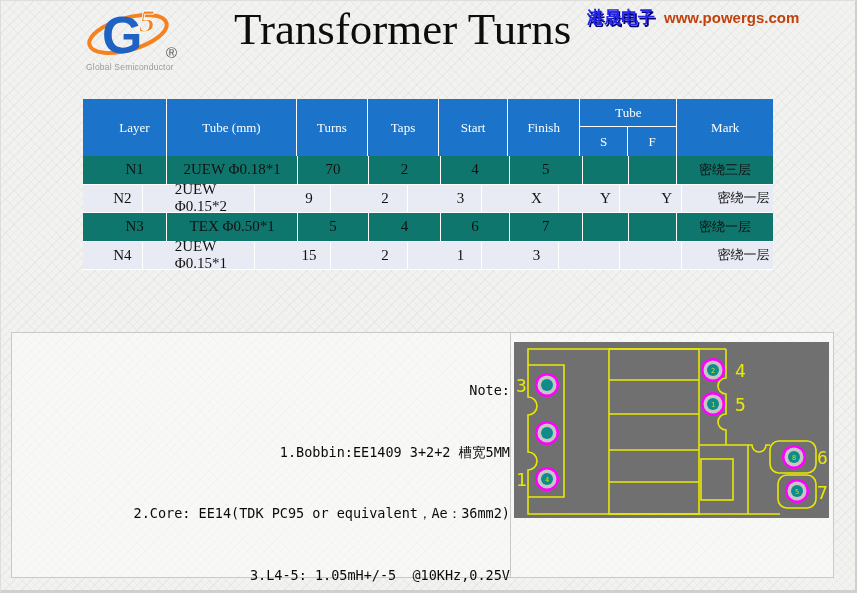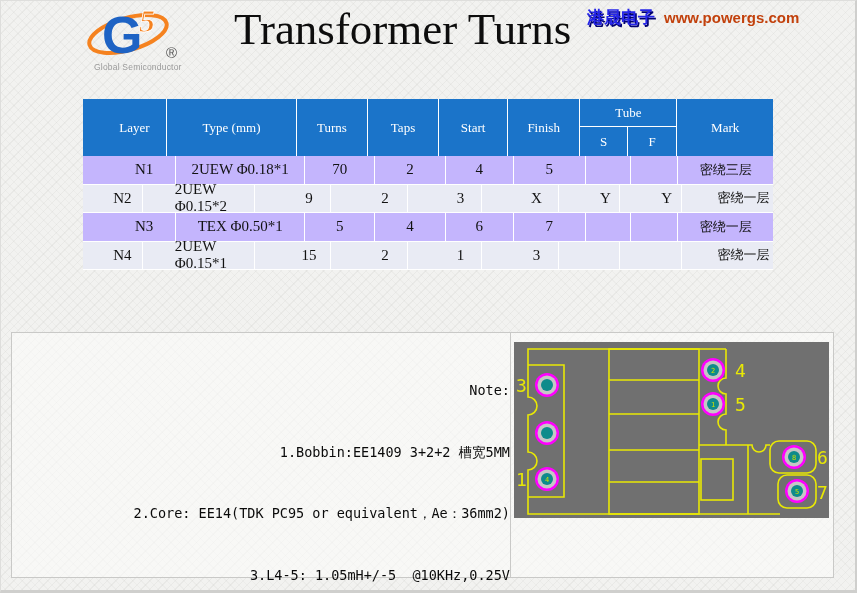--- a/index.html
+++ b/index.html
@@ -9,21 +9,21 @@
     background-color:#f2f2f0;
     background-image:
       repeating-linear-gradient(135deg, rgba(185,185,180,.16) 0 1px, transparent 1px 6px),
       repeating-linear-gradient(45deg, rgba(185,185,180,.10) 0 1px, transparent 1px 6px);
     position:relative; overflow:hidden;
     border:1px solid #dededc; border-right:2px solid #cfcfcd; border-bottom:3px solid #cfcfcd;
   }
 
   
   .logo { position:absolute; left:85px; top:3px; width:100px; height:70px; }
-  .logo-caption { position:absolute; left:8px; top:58px; width:120px; font-size:8.5px; color:#9a9a9a; letter-spacing:.2px; }
+  .logo-caption { position:absolute; left:0; top:58px; width:120px; font-size:8.5px; color:#9a9a9a; letter-spacing:.2px; }
   .title { position:absolute; left:233px; top:2px; font-family:"Liberation Serif","DejaVu Serif",serif;
            font-size:45px; font-weight:400; color:#0d0d0d; white-space:nowrap; }
   .watermark { position:absolute; left:586px; top:5px; white-space:nowrap; }
   .wm-cn { font-size:17px; font-weight:bold; color:#2626e8; text-shadow:1.5px 1.5px 0 #000070; }
   .wm-url { font-size:15px; font-weight:bold; color:#c2410c; margin-left:9px; }
 
   
   .spec-table { position:absolute; left:82px; top:98px; width:690px;
                 font-family:"Liberation Serif","DejaVu Serif",serif; }
   .tr { display:flex; }
@@ -32,21 +32,21 @@
   .thead { background:#1B74C9; color:#fff; font-size:13px; height:57px; }
   .thead .cell { height:57px; }
   .tube-group { width:97px; display:flex; flex-direction:column; border-right:1.5px solid #fff; }
   .tube-top { height:28px; display:flex; align-items:center; justify-content:center; border-bottom:1.5px solid #fff; }
   .tube-bottom { height:29px; display:flex; flex:1; }
   .tube-bottom .cell { height:auto; }
   .c-layer{width:66px;margin-left:20px;} .c-type{width:135px;} .c-turns{width:73px;} .c-taps{width:74px;}
   .c-start{width:71px;} .c-finish{width:75px;} .c-s{width:48px;} .c-f{width:49px;} .c-mark{width:99px;}
   .trow { height:28.5px; font-size:15px; color:#111; border-bottom:1.5px solid #fff; }
   .trow .cell { height:100%; }
-  .row-dark { background:#c4b5fd;padding-left:10px; }
+  .row-dark { background:#0f766e; }
   .row-light { background:#E9EBF4;gap:32px; }
   .mark-text { font-size:13px; font-family:"Liberation Sans",sans-serif; }
 
   
   .note-box { position:absolute; left:10px; top:331px; width:500px; height:246px;
               border:1px solid #c9c9c7; background:rgba(253,253,252,.55);text-align:right; }
   .diagram-box { position:absolute; left:510px; top:331px; width:323px; height:246px;
                  border:1px solid #c9c9c7; border-left:none; background:rgba(253,253,252,.55); }
   .note-text { padding:6px 0 0 12px; font-family:"DejaVu Sans Mono",monospace;
                font-size:13.5px; line-height:20.5px; color:#0a0a0a; white-space:pre-wrap; }
@@ -71,21 +71,21 @@
 
 <div class="title">Transformer Turns</div>
 
 <div class="watermark">
   <span class="wm-cn">港晟电子</span><span class="wm-url">www.powergs.com</span>
 </div>
 
 <div class="spec-table">
   <div class="tr thead">
     <div class="cell c-layer">Layer</div>
-    <div class="cell c-type">Type (mm)</div>
+    <div class="cell c-type">Tube (mm)</div>
     <div class="cell c-turns">Turns</div>
     <div class="cell c-taps">Taps</div>
     <div class="cell c-start">Start</div>
     <div class="cell c-finish">Finish</div>
     <div class="tube-group">
       <div class="tube-top">Tube</div>
       <div class="tube-bottom">
         <div class="cell c-s">S</div>
         <div class="cell c-f" style="border-right:none;">F</div>
       </div>

